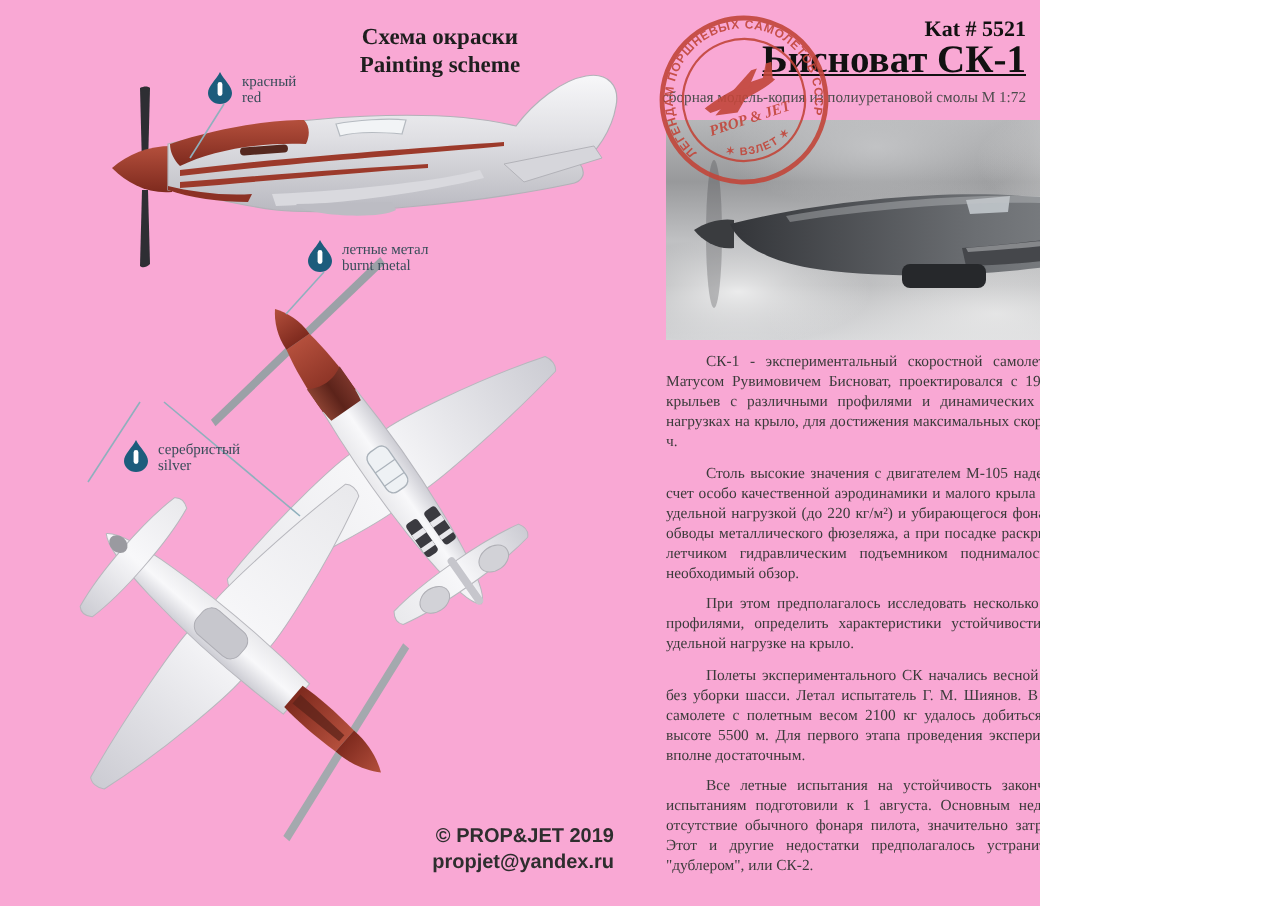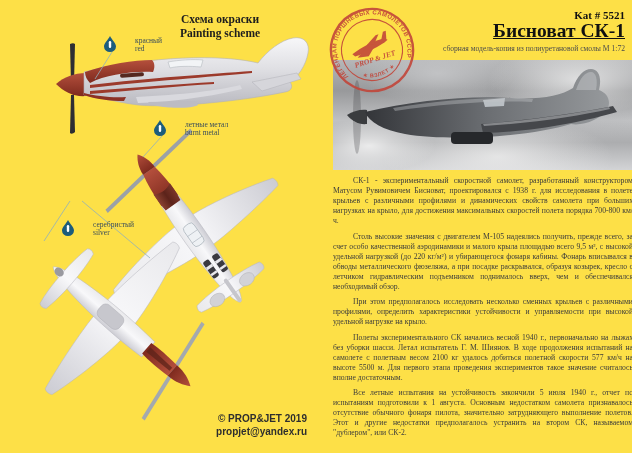--- a/index.html
+++ b/index.html
@@ -1,22 +1,22 @@
 <!DOCTYPE html>
 <html><head>
 <meta charset="utf-8">
 <style>
   html,body{margin:0;padding:0;background:#ffffff;}
-  .sheet{position:relative;width:632px;height:453px;background:#fde047;overflow:hidden;
+  .sheet{position:relative;width:520px;height:453px;background:#f9a8d4;overflow:hidden;
          font-family:"Liberation Serif",serif;}
   
   .scheme-title{position:absolute;left:120px;top:13px;width:200px;text-align:center;
                 font-weight:bold;font-size:11.5px;line-height:1.18;color:#1e1e1e;}
   .scheme-art{position:absolute;left:0;top:0;}
-  .callout{position:absolute;display:flex;align-items:flex-start;gap:19px;}
+  .callout{position:absolute;display:flex;align-items:flex-start;gap:5px;}
   .callout .labels{font-size:7.5px;line-height:1.08;color:#3a4d5a;padding-top:1px;}
   #callout-red{left:104px;top:36px;}
   #callout-burnt{left:154px;top:120px;}
   #callout-silver{left:62px;top:185px;margin-top:35px;}
   .copyright{position:absolute;left:185px;top:412px;width:122px;text-align:right;
              font-family:"Liberation Sans",sans-serif;font-weight:bold;
              font-size:10px;line-height:1.3;color:#2e2e2e;}
   
   .kat{position:absolute;right:7px;top:9px;font-weight:bold;font-size:11px;color:#111;}
   .product-title{position:absolute;right:7px;top:20px;font-weight:bold;font-size:19.5px;color:#111;text-decoration:underline;}

